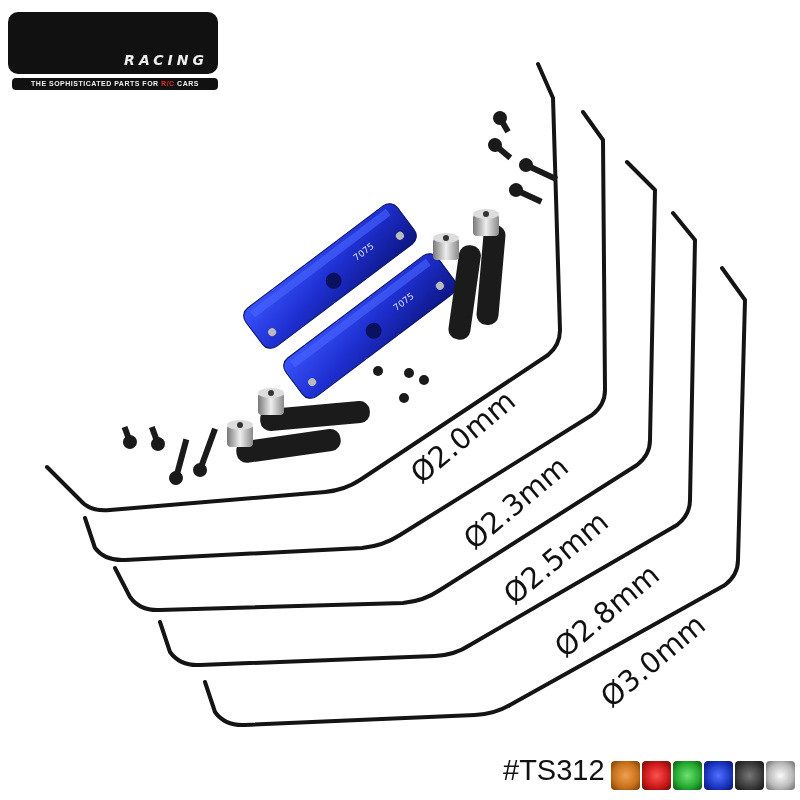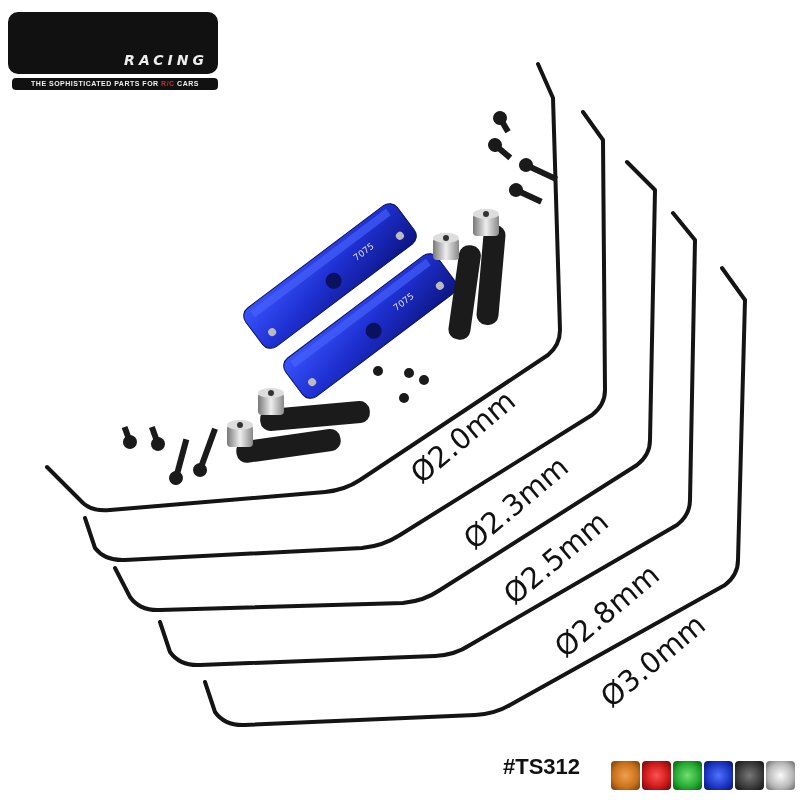--- a/index.html
+++ b/index.html
@@ -5,21 +5,21 @@
   html,body{margin:0;padding:0;background:#fff;}
   body{width:800px;height:800px;position:relative;overflow:hidden;font-family:"Liberation Sans",sans-serif;}
   .logo{position:absolute;left:8px;top:12px;width:210px;height:80px;}
   .logo-main{position:absolute;left:0;top:0;width:210px;height:62px;background:#111;border-radius:10px;}
   .logo-letters{position:absolute;left:14px;top:2px;font-family:"DejaVu Sans",sans-serif;font-weight:bold;font-style:italic;font-size:56px;letter-spacing:2px;color:#ddd;line-height:62px;}
   .logo-sub{position:absolute;right:10px;top:40px;font-family:"DejaVu Sans",sans-serif;font-weight:bold;font-style:italic;font-size:14px;color:#eee;letter-spacing:4px;text-align:center;}
   .tagline{position:absolute;left:4px;top:66px;width:206px;height:12px;background:#111;border-radius:4px;color:#eee;font-size:7px;font-weight:bold;line-height:12px;text-align:center;letter-spacing:0.5px;white-space:nowrap;}
   .tagline .rc{color:#e02020;}
   svg.art{position:absolute;left:0;top:0;}
   .dia{position:absolute;font-family:"DejaVu Sans",sans-serif;font-size:29px;color:#111;transform-origin:left top;white-space:nowrap;}
-  .part-no{position:absolute;left:503px;top:754px;font-family:"Liberation Sans",sans-serif;font-weight:bold;font-size:22px;color:#111;}
+  .part-no{position:absolute;left:503px;top:754px;font-family:"Liberation Sans",sans-serif;font-weight:normal;font-size:29px;color:#111;}
   .swatches{position:absolute;left:611px;top:761px;display:flex;gap:2px;}
   .sw{width:29px;height:29px;border-radius:4px;}
 </style>
 </head>
 <body>
 
 <div class="logo">
   <div class="logo-main">
     <span class="logo-sub">RACING</span>
   </div>

